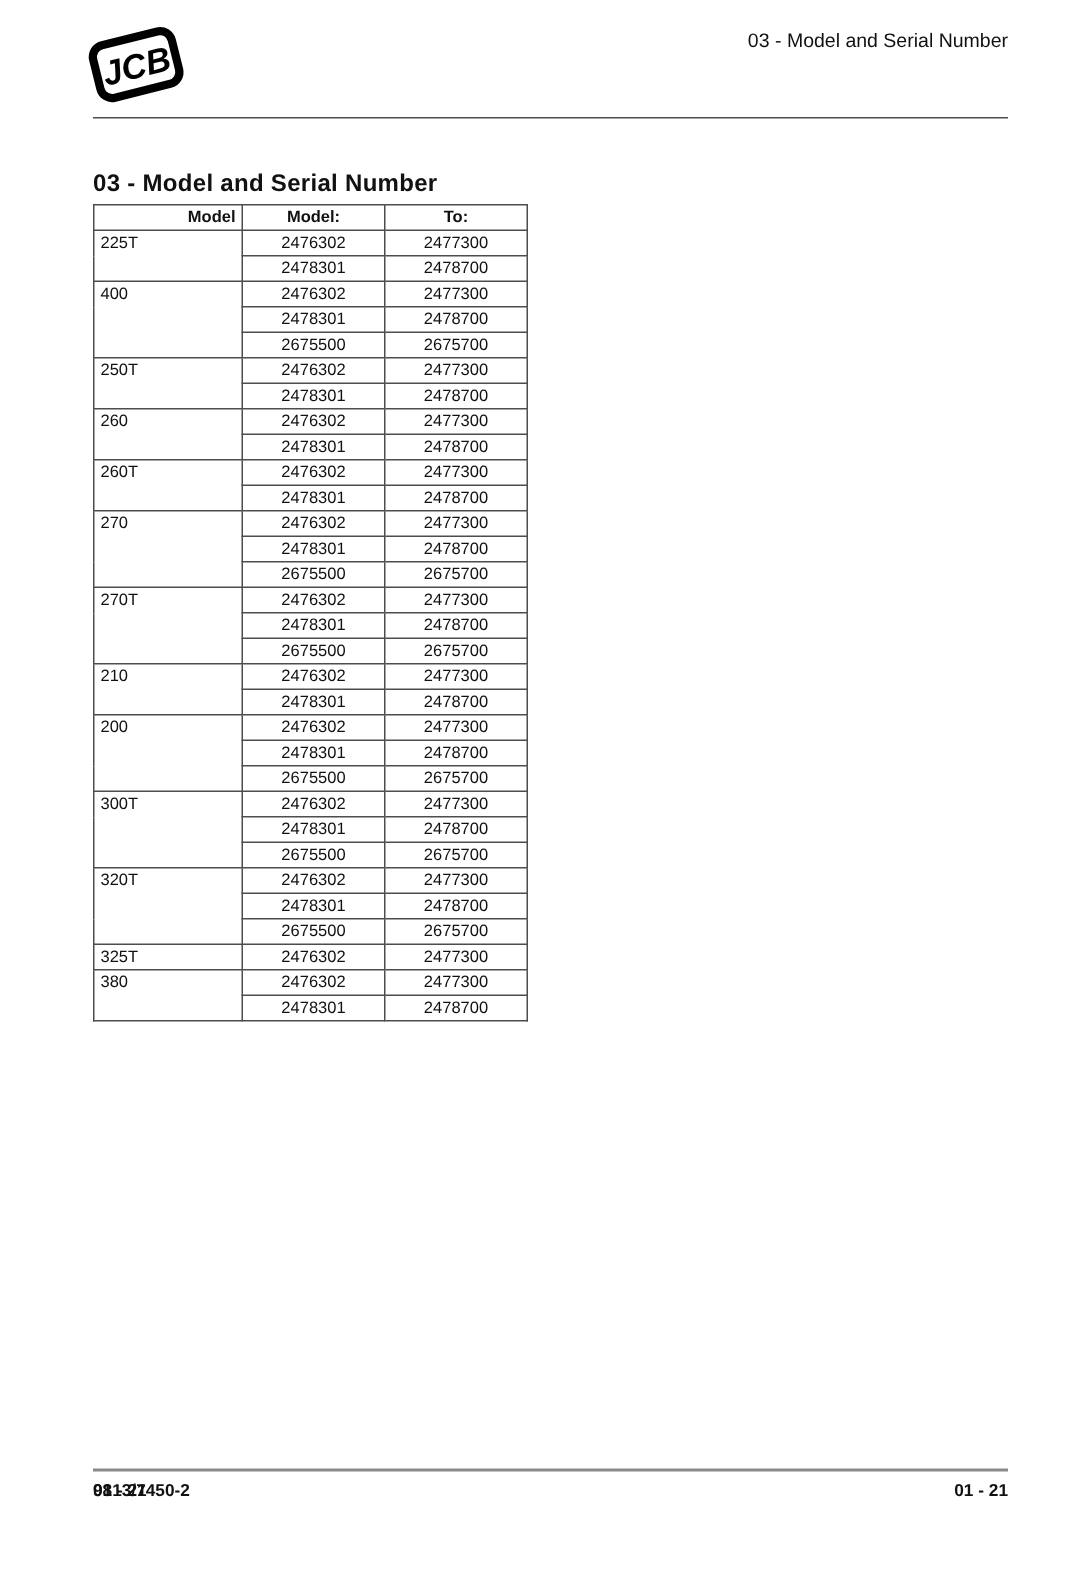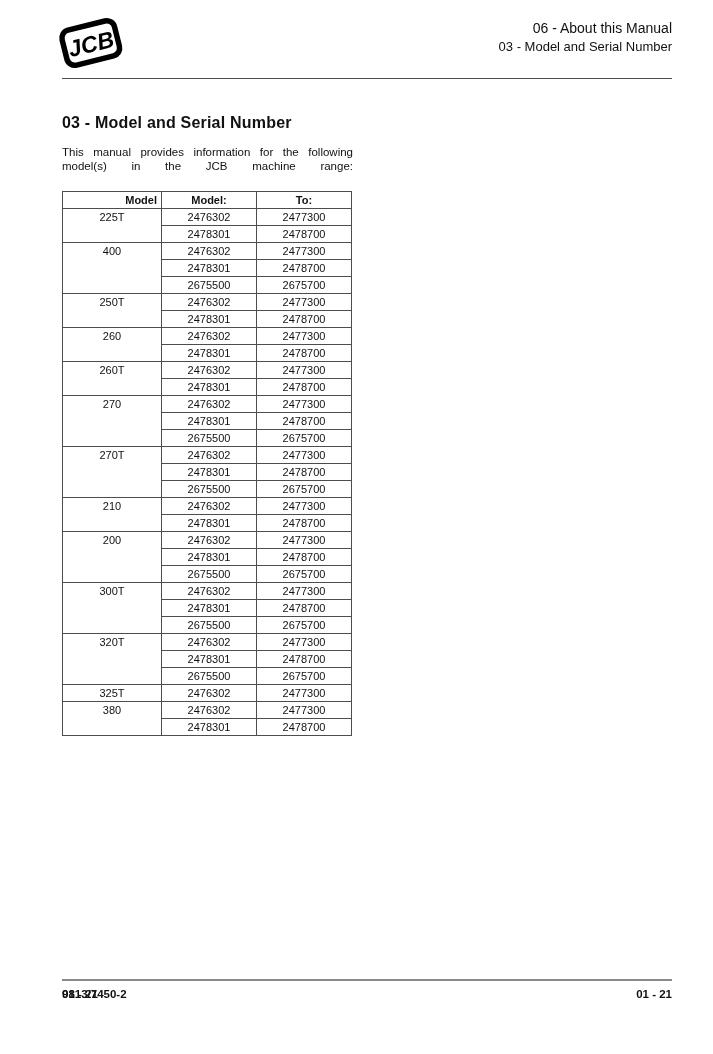--- a/index.html
+++ b/index.html
@@ -52,21 +52,21 @@
     height: 17px;
     line-height: 14px;
     padding: 1px 4px;
     background: #fff;
     overflow: hidden;
     white-space: nowrap;
   }
   .serial-table th { font-weight: bold; }
   .serial-table th.h-model { text-align: right; }
   .serial-table th.h-from, .serial-table th.h-to { text-align: center; }
-  .serial-table td.model-cell { text-align: center; vertical-align: top; }
+  .serial-table td.model-cell { text-align: left; vertical-align: top; }
   .serial-table td.num-cell { text-align: center; }
 
   
   .footer-rule { position: absolute; top: 979px; left: 62px; right: 41px; border-top: 2px solid #8a8a8a; }
   .footer { position: absolute; top: 988px; left: 62px; right: 41px; font-size: 11.5px; font-weight: bold; }
   .footer .f-left { position: absolute; left: 0; top: 0; }
   .footer .f-center { position: absolute; left: 0; right: 0; top: 0; text-align: left; }
   .footer .f-right { position: absolute; right: 0; top: 0; }
 </style>
 </head>
@@ -77,29 +77,27 @@
   <div class="header">
     <div class="logo">
       <svg width="78" height="64" viewBox="0 0 78 64">
         <g transform="rotate(-14 39 32)">
           <rect x="12" y="13" width="54" height="36" rx="8" fill="#ffffff" stroke="#000000" stroke-width="5.5"></rect>
           <text x="39" y="40" text-anchor="middle" font-size="23" font-weight="bold" font-style="italic" fill="#000000">JCB</text>
         </g>
       </svg>
     </div>
     <div class="header-refs">
-      <div class="ref-l2">06 - About this Manual</div>
       <div class="ref-l3">03 - Model and Serial Number</div>
     </div>
   </div>
   <div class="header-rule"></div>
 
   <div class="content">
     <div class="page-title">03 - Model and Serial Number</div>
-    <p class="intro-text">This manual provides information for the following model(s) in the JCB machine range:</p>
 
     <table class="serial-table">
       <colgroup>
         <col class="c-model">
           <col class="c-from">
           <col class="c-to">
       </colgroup>
       <thead>
         <tr>
           <th class="h-model">Model</th>

